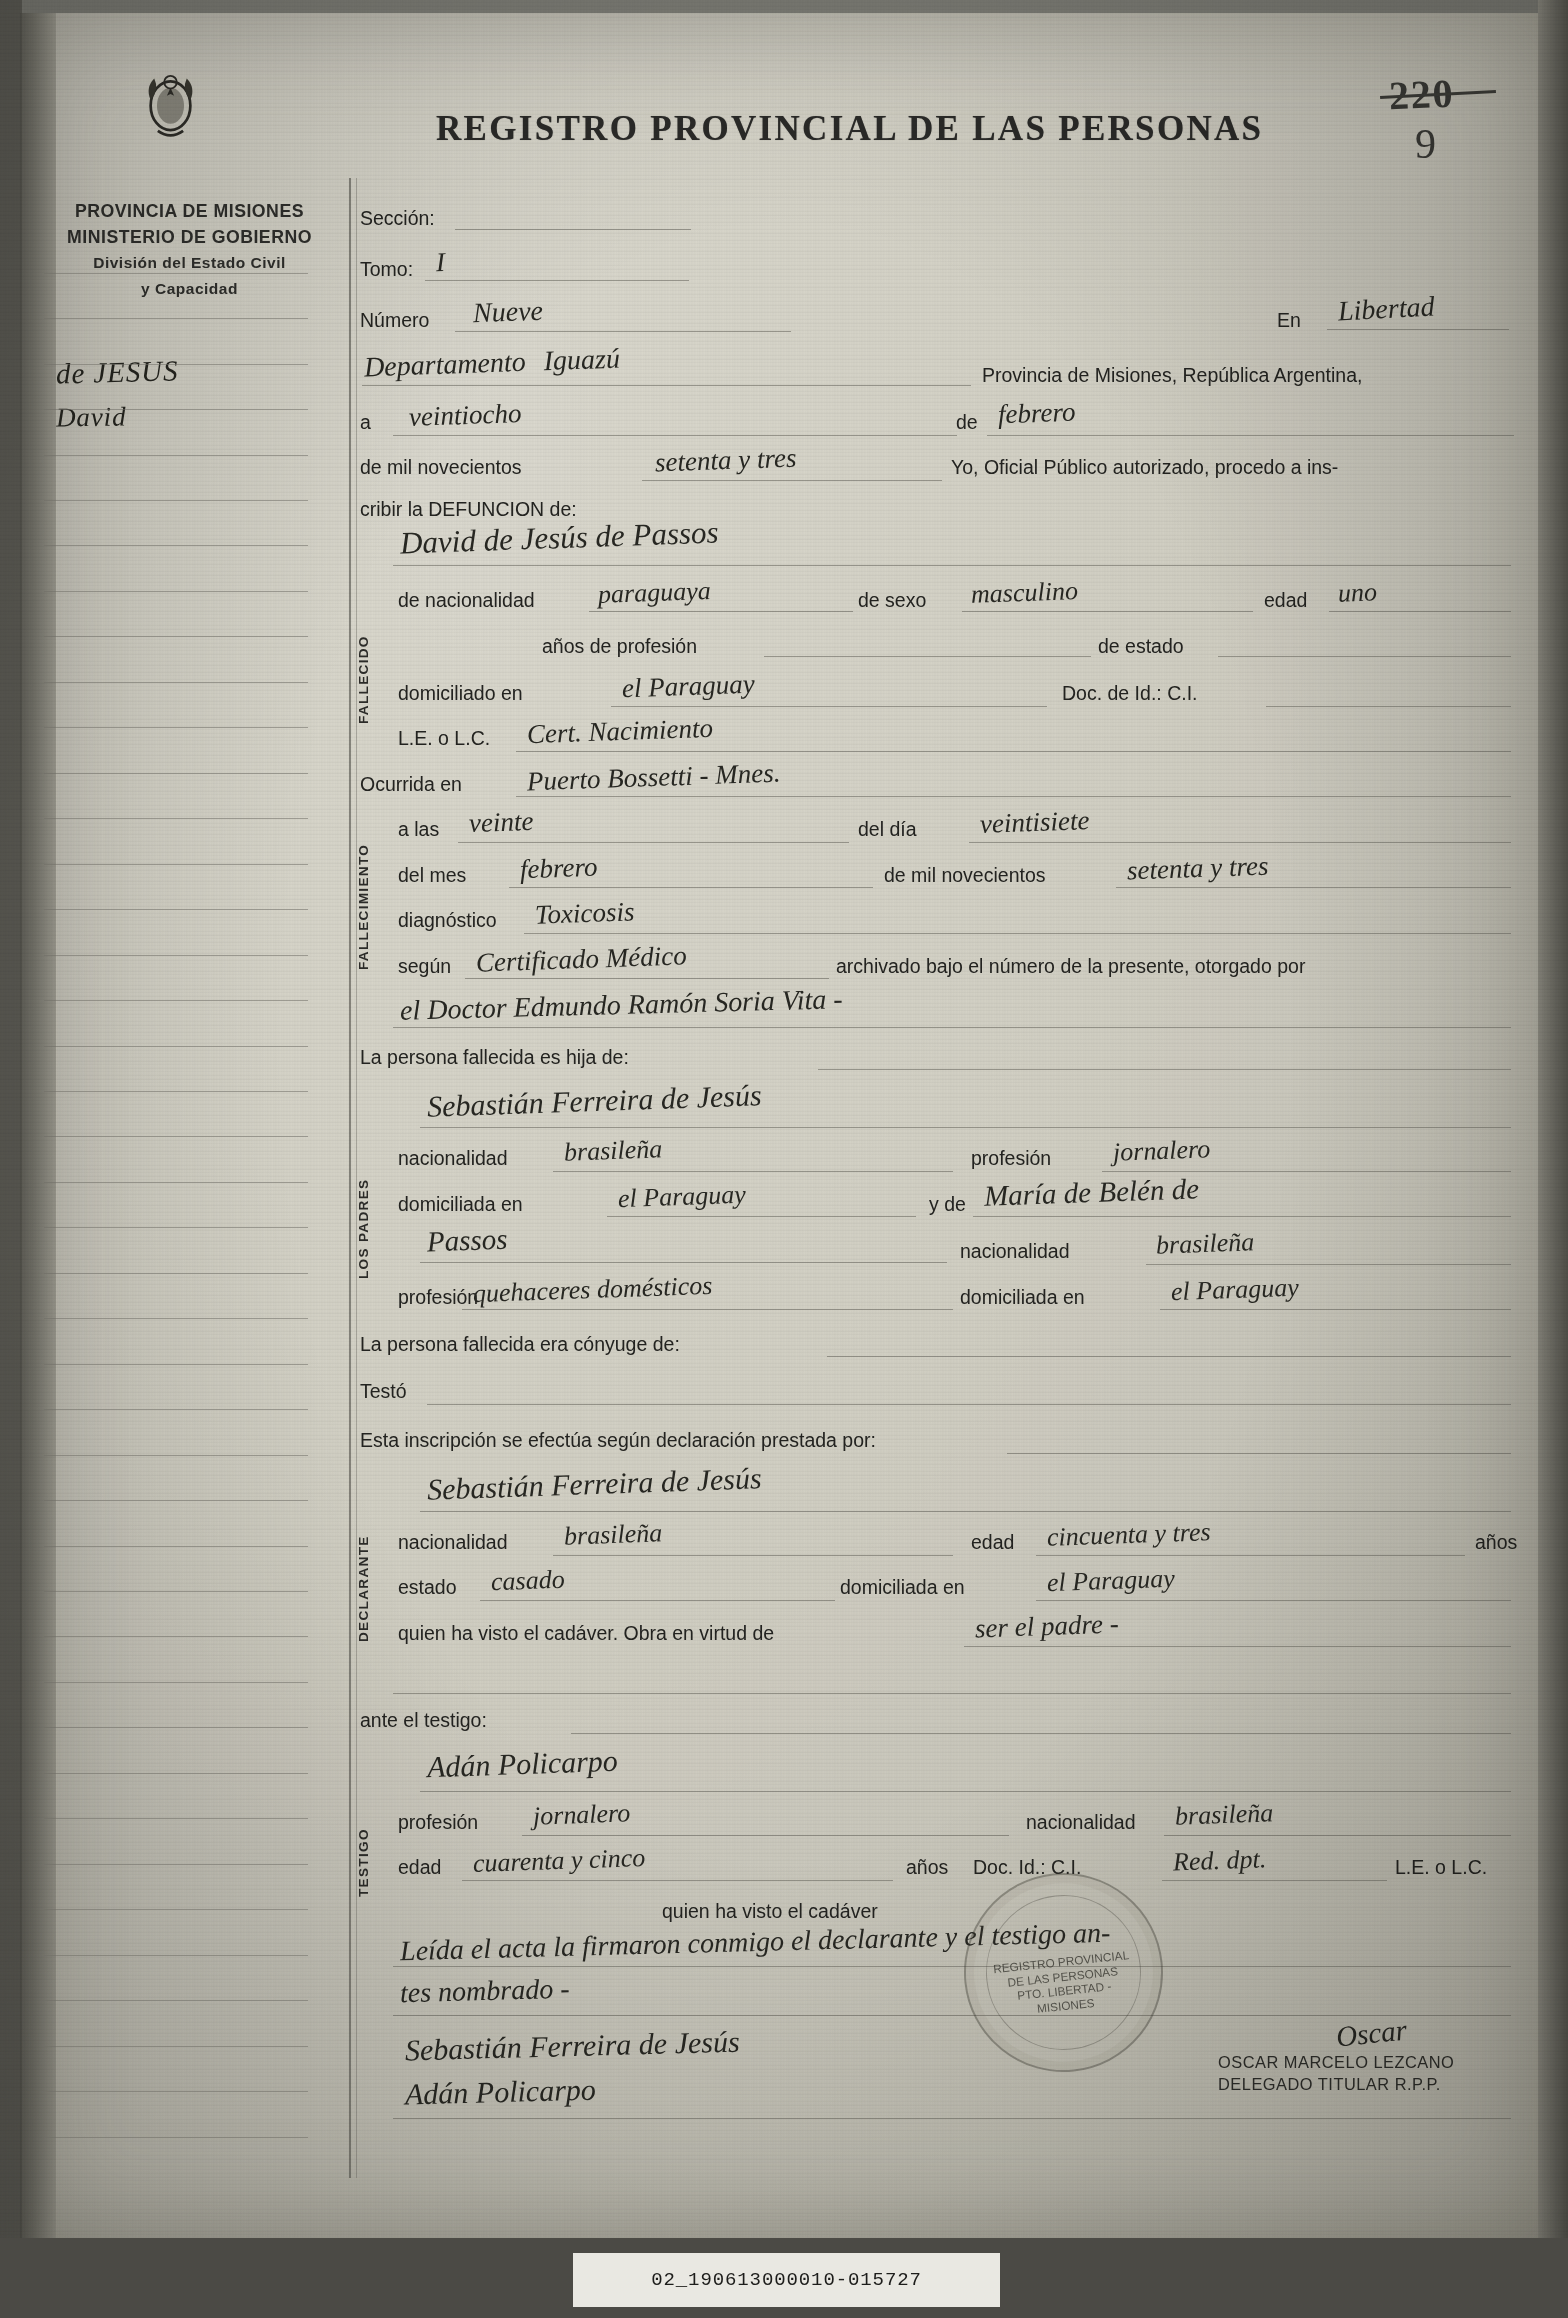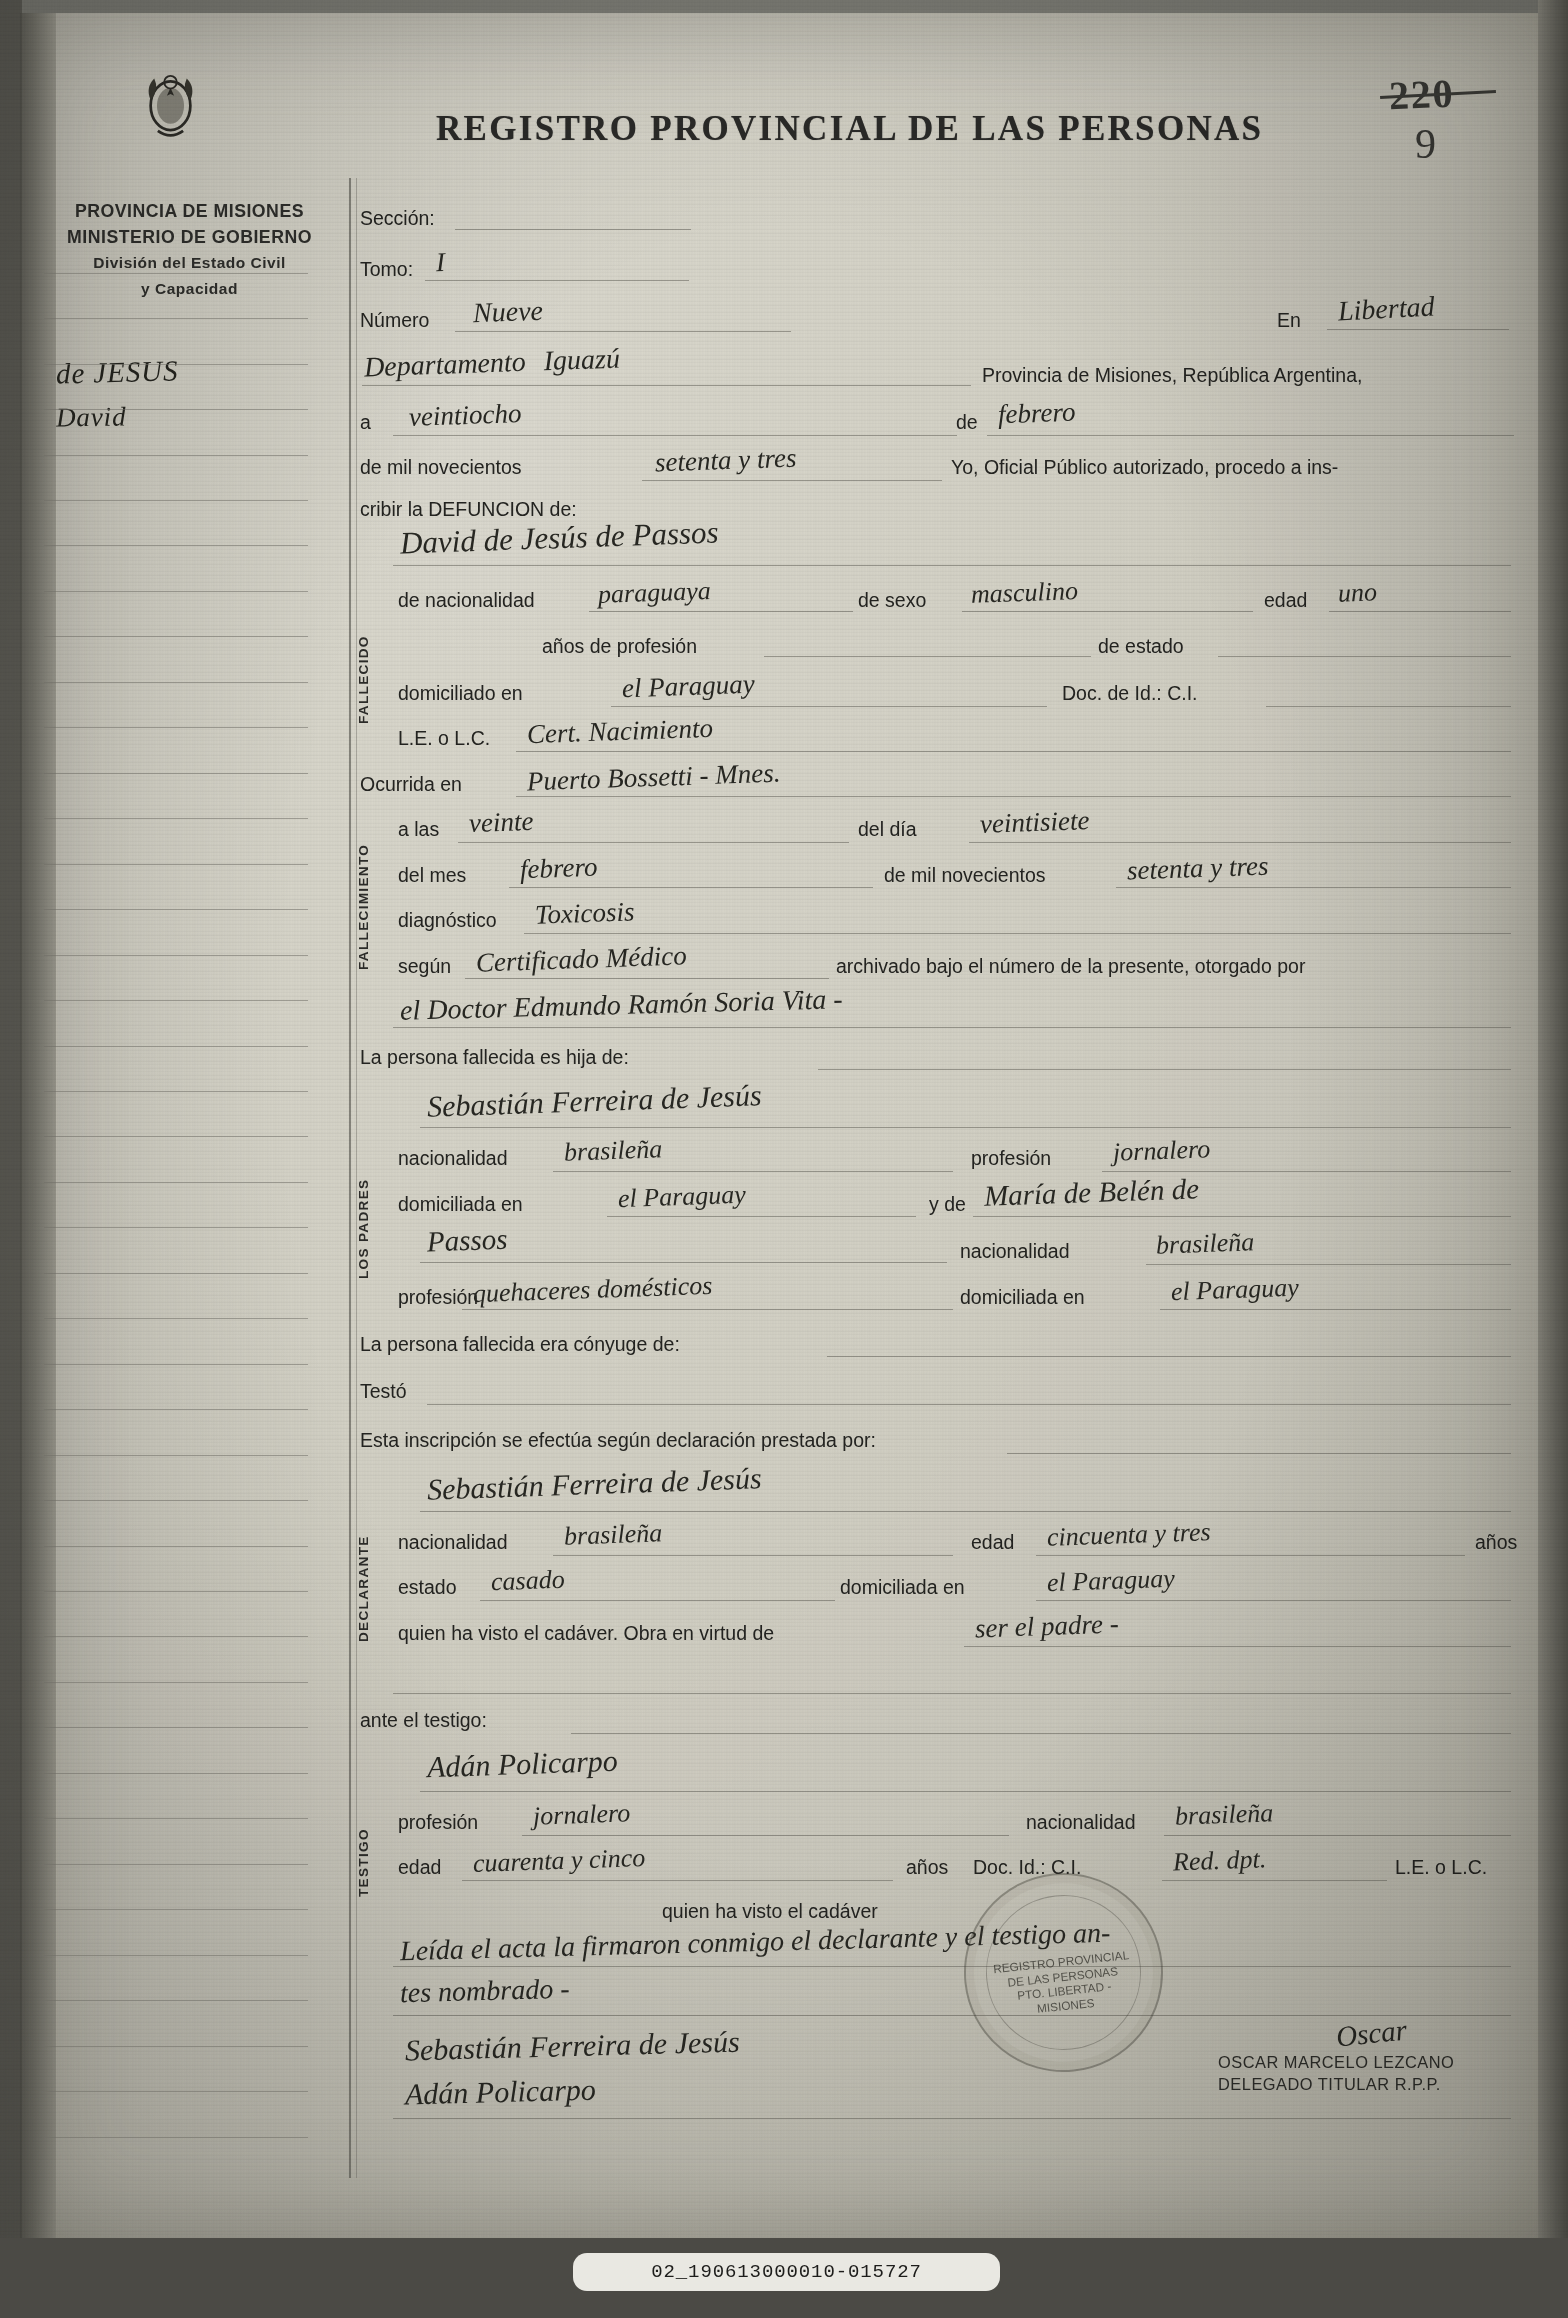--- a/index.html
+++ b/index.html
@@ -34,23 +34,23 @@
   }
   #rightedge{
     position:absolute;left:1538px;top:0;width:30px;height:2318px;
     background:linear-gradient(90deg,#8d8b81 0%,#6a6961 60%,#58574f 100%);
   }
   #bottomband{
     position:absolute;left:0;top:2238px;width:1568px;height:80px;
     background:#4b4a45;
   }
   #footerbar{
-    position:absolute;left:573px;top:2253px;width:427px;height:38px;
+    position:absolute;left:573px;top:2253px;width:427px;height:54px;
     background:#e9e8e2;
-    display:flex;align-items:center;justify-content:center;border-radius:14px;
+    display:flex;align-items:center;justify-content:center;
   }
   #footerbar span{
     font-family:"Liberation Mono", monospace;
     font-size:19px;letter-spacing:0.9px;color:#1d1d1b;
   }
   
   #grain{
     position:absolute;left:0;top:0;width:1568px;height:2318px;
     background-image:
       repeating-linear-gradient(0deg, rgba(0,0,0,.035) 0px, rgba(0,0,0,0) 1.8px, rgba(255,255,255,.03) 3.6px),

